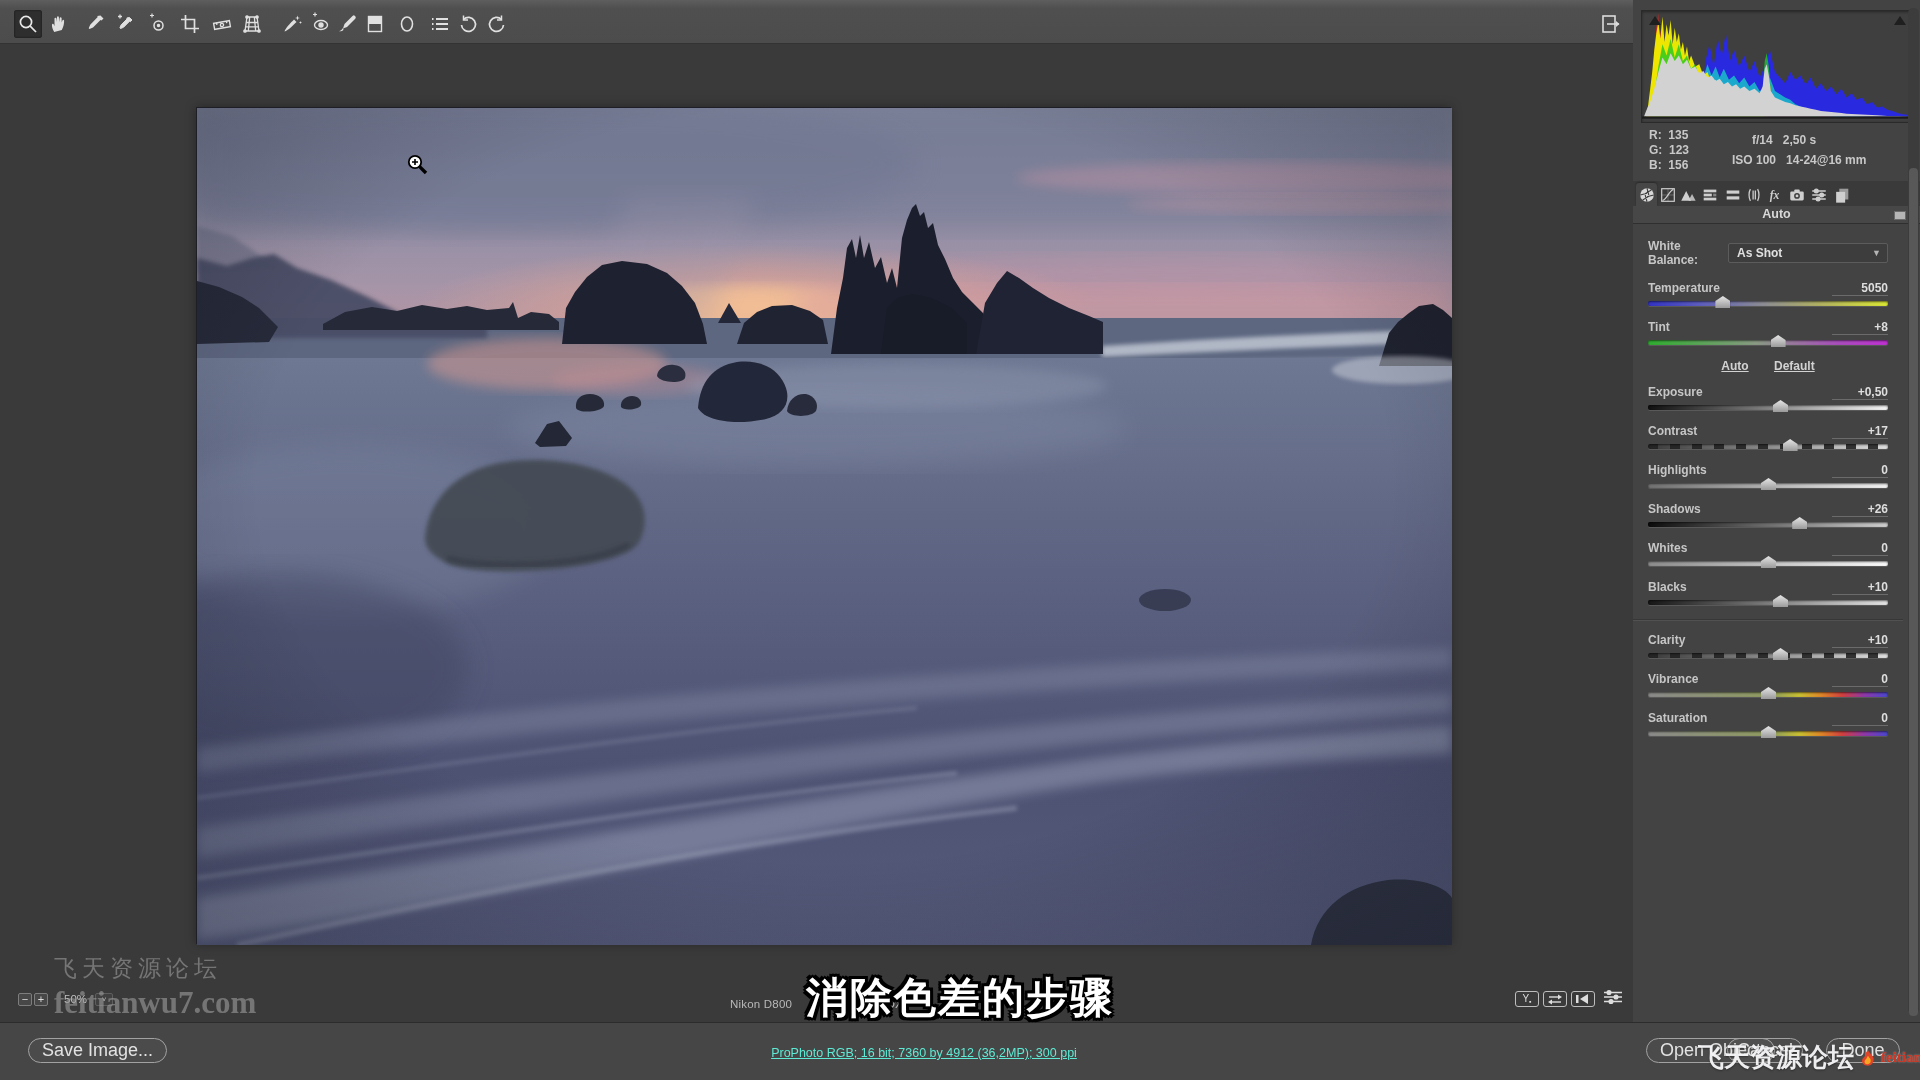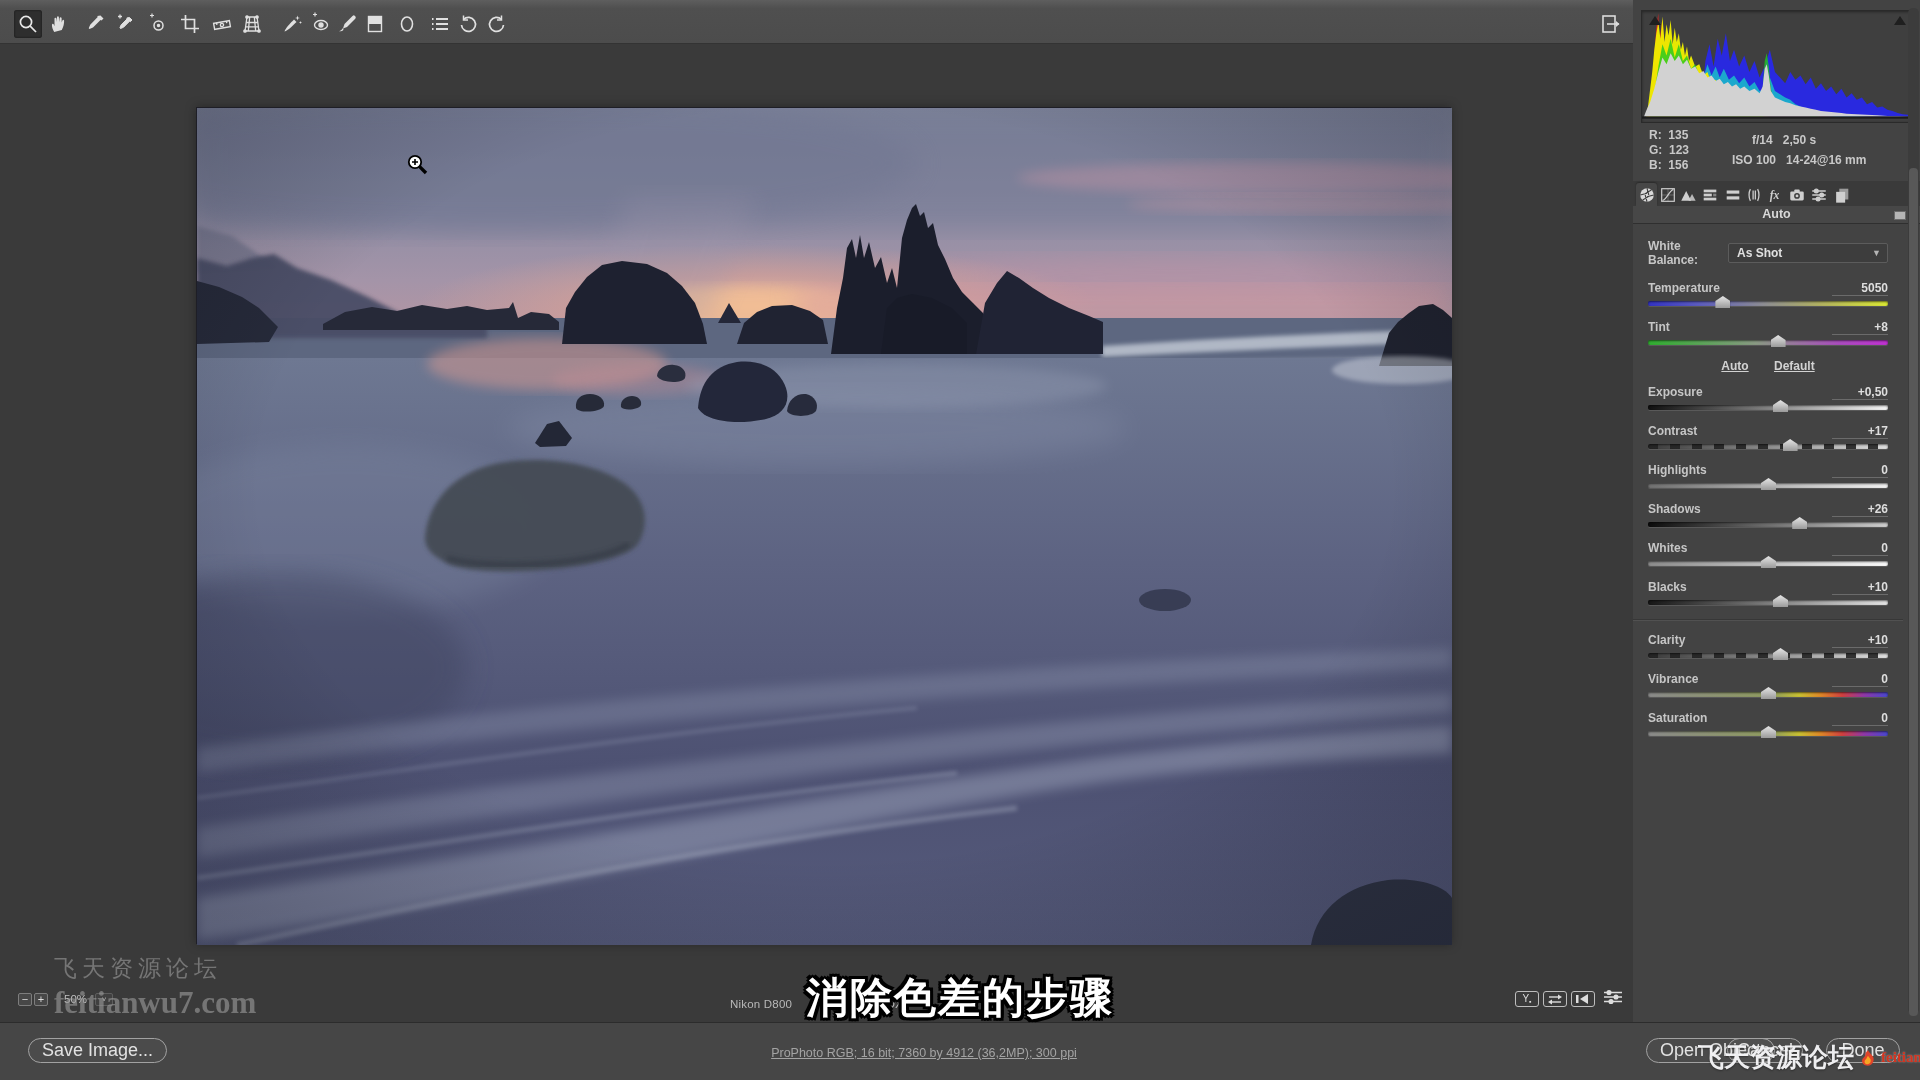--- a/index.html
+++ b/index.html
@@ -90,21 +90,21 @@
   #group-divider { height:2px; border-top:1px solid #373737; border-bottom:1px solid #515151; margin:4px -15px 12px -15px; }
   #panel-scrollbar { position:absolute; right:1px; top:8px; width:11px; height:1006px; background:#3c3c3c; border-radius:5px; }
   #panel-scroll-thumb { position:absolute; left:1px; top:160px; width:9px; height:848px; background:#585858; border-radius:4px; }
   
   #bottom-bar { position:absolute; left:0; top:1022px; width:1920px; height:58px;
     background:#464646; border-top:1px solid #2c2c2c; }
   .pill { position:absolute; top:15px; height:25px; border:1px solid #a2a2a2; border-radius:13px;
     background:rgba(255,255,255,.03); color:#e2e2e2; font-size:18px; display:flex;
     align-items:center; justify-content:center; padding:0 13px; }
   #workflow-link { position:absolute; left:924px; top:23px; transform:translateX(-50%);
-    color:#a3a3a3; text-decoration:underline; font-size:12.5px; white-space:nowrap; }
+    color:#5eead4; text-decoration:underline; font-size:12.5px; white-space:nowrap; }
   
   #subtitle { position:absolute; left:960px; top:970px; transform:translateX(-50%);
     font-size:42px; font-weight:bold; color:#fff; white-space:nowrap; z-index:40; letter-spacing:2px;
     text-shadow:-3px -3px 0 #000,3px -3px 0 #000,-3px 3px 0 #000,3px 3px 0 #000,0 -3px 0 #000,0 3px 0 #000,-3px 0 0 #000,3px 0 0 #000; }
   #wm-left { position:absolute; left:54px; top:953px; z-index:41; color:#9a9a9a; opacity:.62; pointer-events:none; }
   #wm-left .l1 { font-size:23px; letter-spacing:5px; font-family:"Liberation Serif","DejaVu Serif",serif; }
   #wm-left .l2 { font-size:31px; font-weight:bold; font-family:"Liberation Serif","DejaVu Serif",serif; margin-top:1px; }
   #wm-right { position:absolute; left:1698px; top:1040px; z-index:50; display:flex; align-items:center; pointer-events:none; }
   #wm-right .cn { font-size:26px; font-weight:bold; color:rgba(248,248,250,.95); text-shadow:0 1px 2px rgba(0,0,0,.4); white-space:nowrap; }
   #wm-right .site { font-size:15px; font-weight:bold; font-family:"Liberation Serif","DejaVu Serif",serif;

